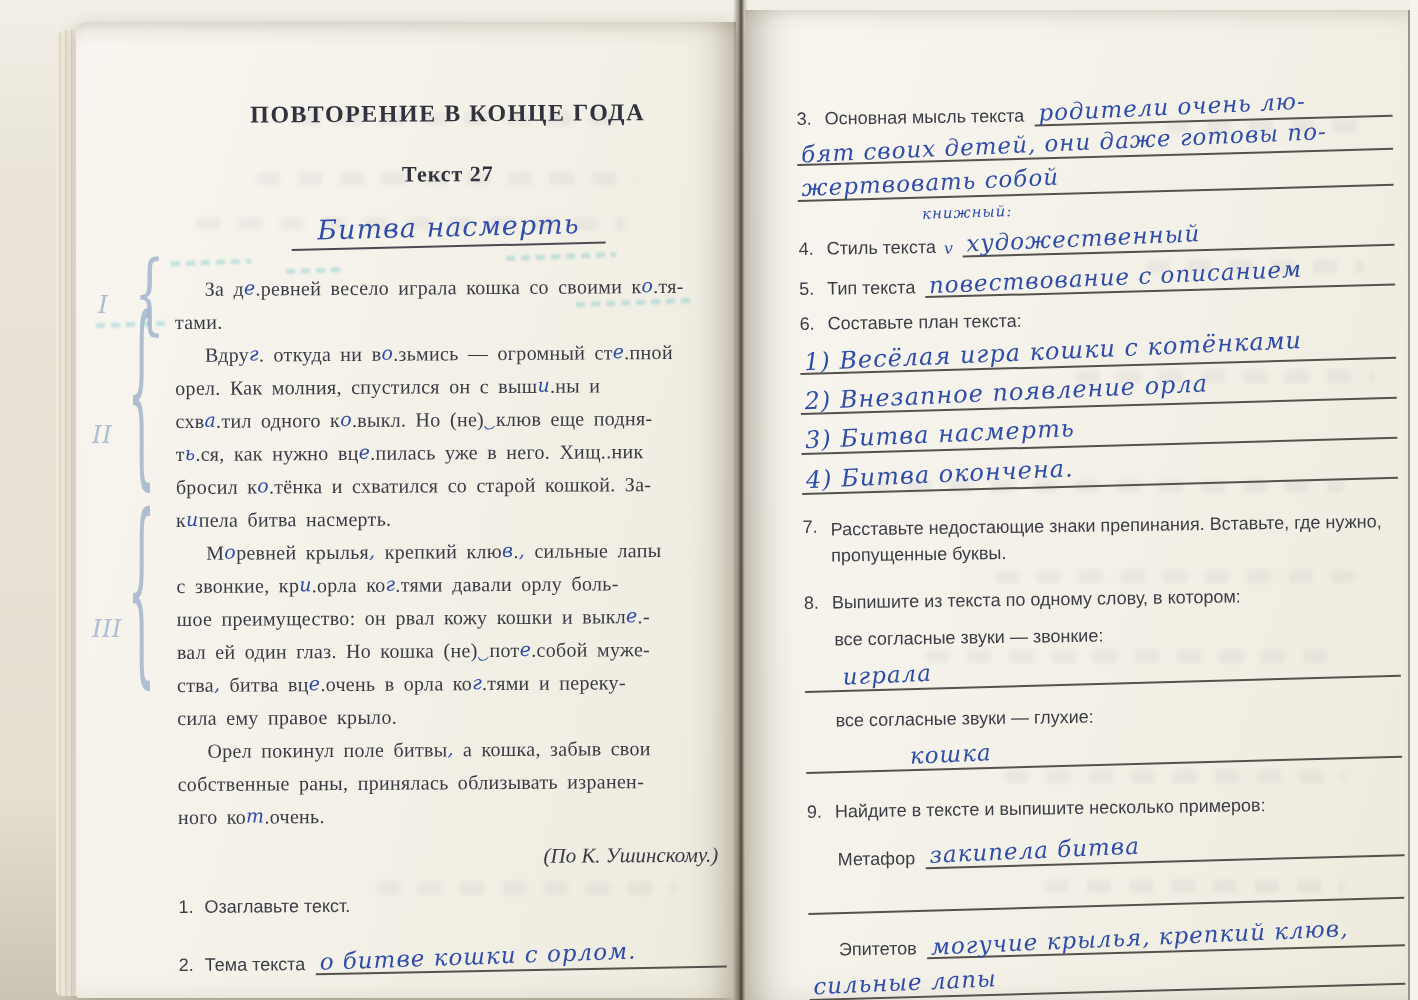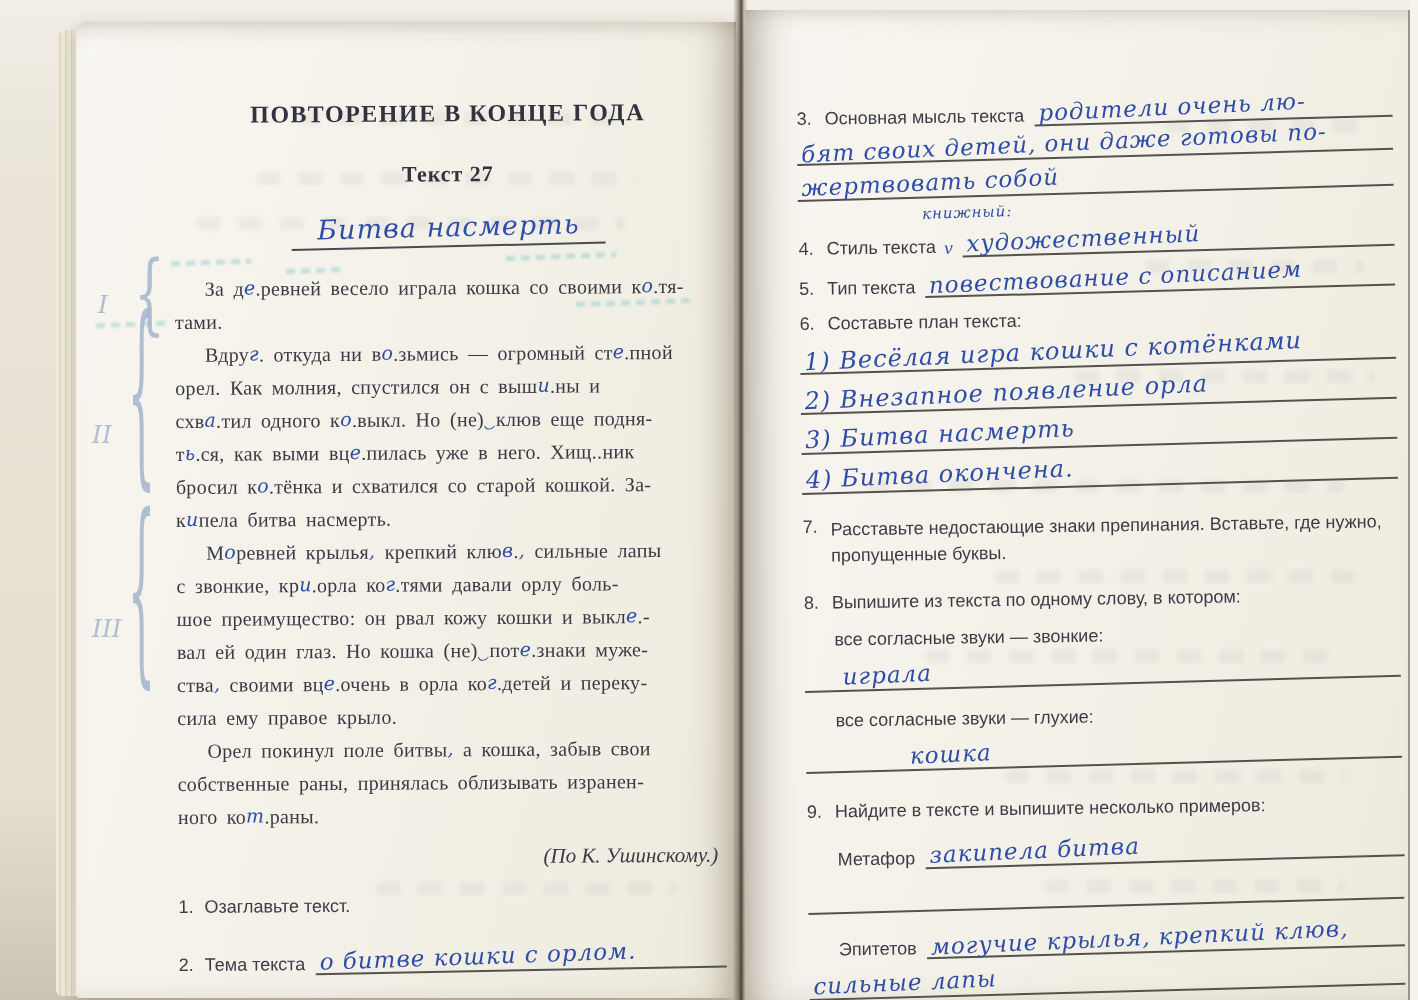--- a/index.html
+++ b/index.html
@@ -130,36 +130,36 @@
 
       <div class="paras">
           <div>
             <div class="bline first"><span class="print">За д</span><span class="hand">е</span><span class="print">.ревней весело играла кошка со своими к</span><span class="hand">о</span><span class="print">.тя-</span></div>
             <div class="bline"><span class="print">тами.</span></div>
           </div>
           <div>
             <div class="bline first"><span class="print">Вдру</span><span class="hand">г</span><span class="print">. откуда ни в</span><span class="hand">о</span><span class="print">.зьмись — огромный ст</span><span class="hand">е</span><span class="print">.пной</span></div>
             <div class="bline"><span class="print">орел. Как молния, спустился он с выш</span><span class="hand">и</span><span class="print">.ны и</span></div>
             <div class="bline"><span class="print">схв</span><span class="hand">а</span><span class="print">.тил одного к</span><span class="hand">о</span><span class="print">.выкл. Но (не)</span><span class="hand">‿</span><span class="print">клюв еще подня-</span></div>
-            <div class="bline"><span class="print">т</span><span class="hand">ь</span><span class="print">.ся, как выми вц</span><span class="hand">е</span><span class="print">.пилась уже в него. Хищ..ник</span></div>
+            <div class="bline"><span class="print">т</span><span class="hand">ь</span><span class="print">.ся, как нужно вц</span><span class="hand">е</span><span class="print">.пилась уже в него. Хищ..ник</span></div>
             <div class="bline"><span class="print">бросил к</span><span class="hand">о</span><span class="print">.тёнка и схватился со старой кошкой. За-</span></div>
             <div class="bline"><span class="print">к</span><span class="hand">и</span><span class="print">пела битва насмерть.</span></div>
           </div>
           <div>
             <div class="bline first"><span class="print">М</span><span class="hand">о</span><span class="print">ревней крылья</span><span class="hand">,</span><span class="print"> крепкий клю</span><span class="hand">в</span><span class="print">.</span><span class="hand">,</span><span class="print"> сильные лапы</span></div>
             <div class="bline"><span class="print">с звонкие, кр</span><span class="hand">и</span><span class="print">.орла ко</span><span class="hand">г</span><span class="print">.тями давали орлу боль-</span></div>
             <div class="bline"><span class="print">шое преимущество: он рвал кожу кошки и выкл</span><span class="hand">е</span><span class="print">.-</span></div>
-            <div class="bline"><span class="print">вал ей один глаз. Но кошка (не)</span><span class="hand">‿</span><span class="print">пот</span><span class="hand">е</span><span class="print">.знаки муже-</span></div>
-            <div class="bline"><span class="print">ства</span><span class="hand">,</span><span class="print"> своими вц</span><span class="hand">е</span><span class="print">.очень в орла ко</span><span class="hand">г</span><span class="print">.детей и переку-</span></div>
+            <div class="bline"><span class="print">вал ей один глаз. Но кошка (не)</span><span class="hand">‿</span><span class="print">пот</span><span class="hand">е</span><span class="print">.собой муже-</span></div>
+            <div class="bline"><span class="print">ства</span><span class="hand">,</span><span class="print"> битва вц</span><span class="hand">е</span><span class="print">.очень в орла ко</span><span class="hand">г</span><span class="print">.тями и переку-</span></div>
             <div class="bline"><span class="print">сила ему правое крыло.</span></div>
           </div>
           <div>
             <div class="bline first"><span class="print">Орел покинул поле битвы</span><span class="hand">,</span><span class="print"> а кошка, забыв свои</span></div>
             <div class="bline"><span class="print">собственные раны, принялась облизывать изранен-</span></div>
-            <div class="bline"><span class="print">ного ко</span><span class="hand">т</span><span class="print">.раны.</span></div>
+            <div class="bline"><span class="print">ного ко</span><span class="hand">т</span><span class="print">.очень.</span></div>
           </div>
         </div>
 
       <div class="attribution">(По К. Ушинскому.)</div>
 
       <div class="task">
         <span class="num">1.</span>
         <span class="lbl">Озаглавьте текст.</span>
       </div>
       <div class="task">

